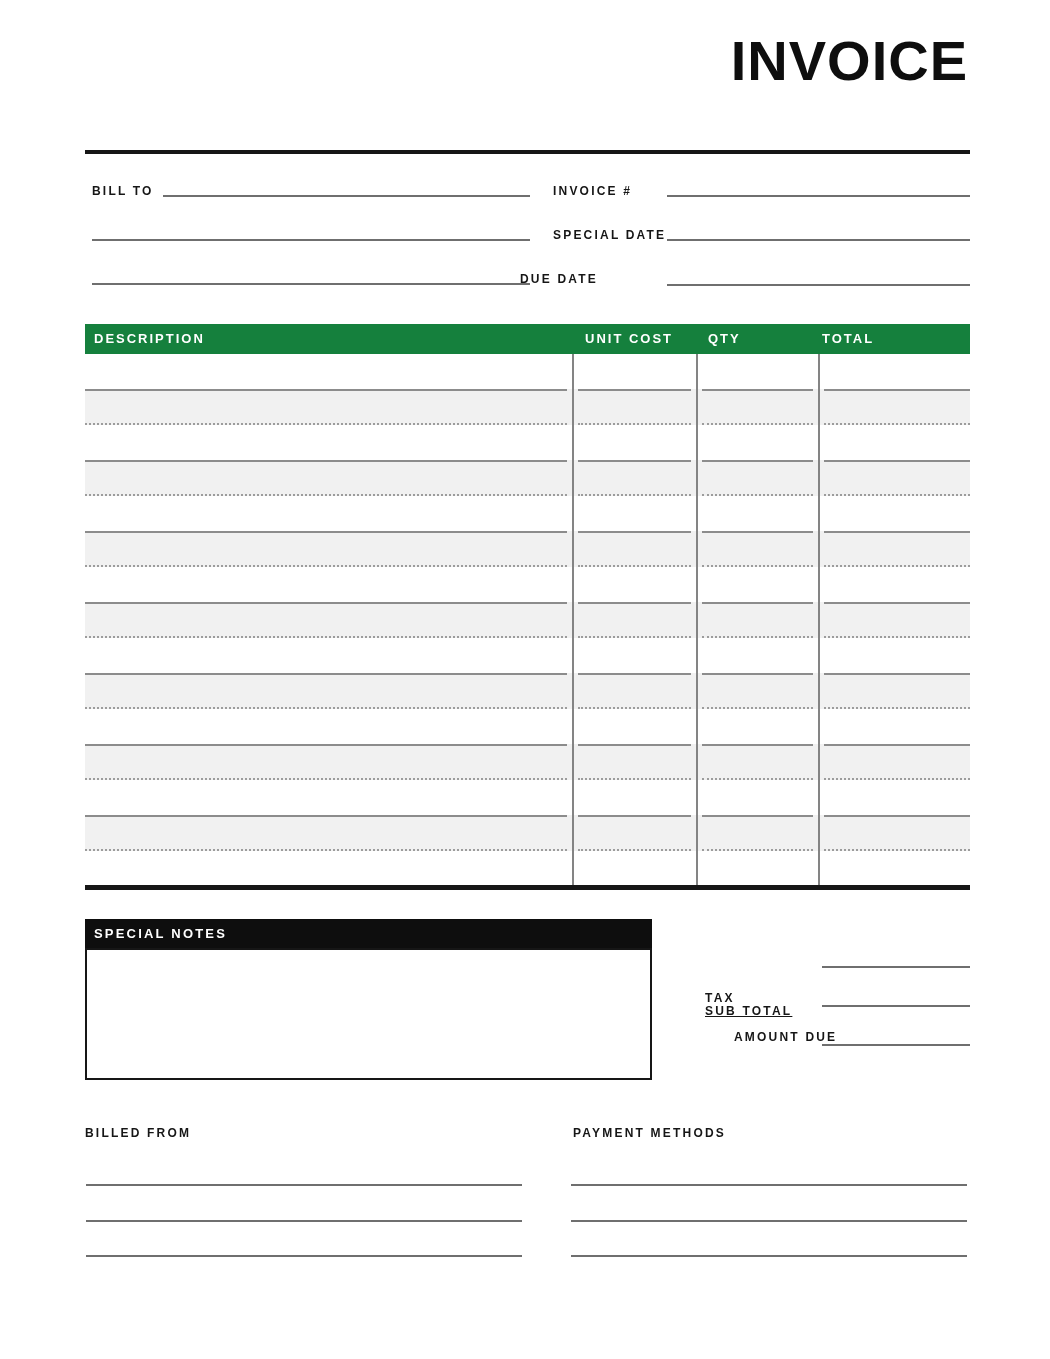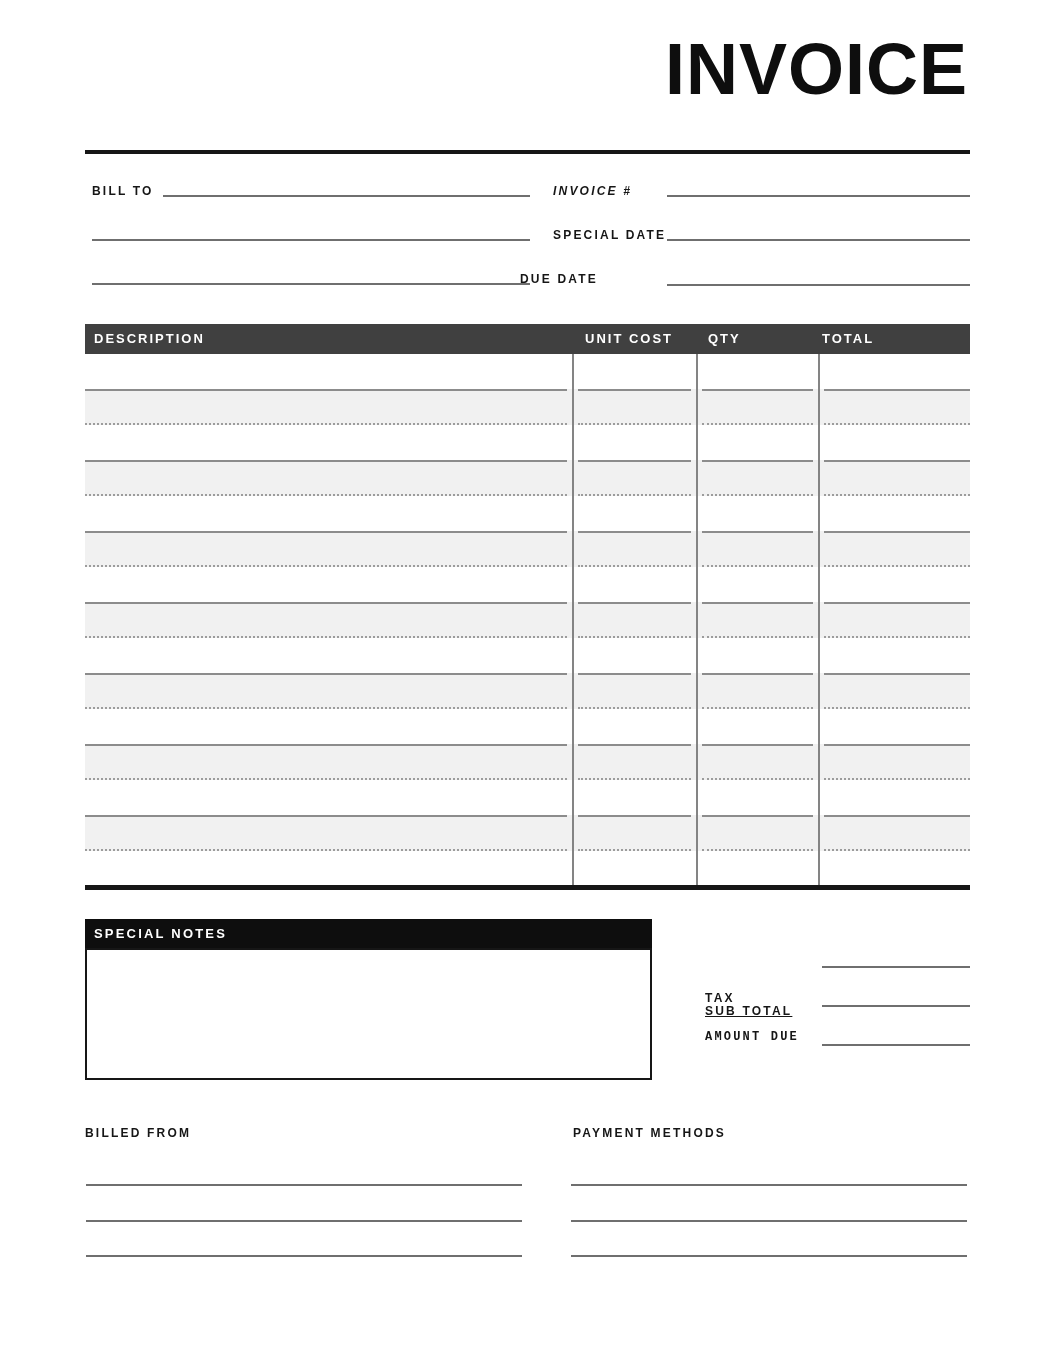--- a/index.html
+++ b/index.html
@@ -3,33 +3,33 @@
 <meta charset="utf-8">
 <style>
   html,body{margin:0;padding:0;background:#ffffff;}
   .page{
     position:relative;width:1050px;height:1359px;background:#ffffff;overflow:hidden;
     font-family:"Liberation Sans","DejaVu Sans",sans-serif;color:#161616;
   }
   
   .title{
     position:absolute;top:33px;right:82px;
-    font-size:72px;font-weight:700;letter-spacing:1px;line-height:1;color:#0e0e0e;
+    font-size:56px;font-weight:700;letter-spacing:1px;line-height:1;color:#0e0e0e;
   }
   .rule-top{position:absolute;left:85px;top:150px;width:885px;height:4px;background:#161616;}
   
   .lbl{
     position:absolute;font-size:12px;font-weight:700;letter-spacing:2.2px;
     color:#161616;white-space:nowrap;line-height:14px;
   }
   
   .fline{position:absolute;height:2px;background:#6f6f6f;}
   
   .table{position:absolute;left:85px;top:324px;width:885px;}
-  .thead{position:relative;height:30px;background:#404040;}
+  .thead{position:relative;height:30px;background:#15803d;}
   .thead span{
     position:absolute;top:0;line-height:30px;color:#ffffff;
     font-size:13px;font-weight:700;letter-spacing:2px;white-space:nowrap;
   }
   .th-desc{left:9px;} .th-unit{left:500px;} .th-qty{left:623px;} .th-total{left:737px;}
   .tbody{position:relative;height:531px;border-bottom:5px solid #161616;overflow:hidden;background:#ffffff;}
   .vsep{position:absolute;top:0;bottom:0;width:2px;background:#848484;z-index:3;}
   .vsep1{left:487px;} .vsep2{left:611px;} .vsep3{left:733px;}
   .gray-row{position:relative;height:36px;background:#f1f1f1;margin-top:35px;z-index:1;}
   .gray-row:first-child{margin-top:39px;}
@@ -61,21 +61,21 @@
 <div class="page">
 
   <div class="title">INVOICE</div>
   <div class="rule-top"></div>
 
   <div class="lbl" style="left:92px;top:184px;">BILL TO</div>
   <div class="fline" style="left:163px;top:195px;width:367px;"></div>
   <div class="fline" style="left:92px;top:239px;width:438px;"></div>
   <div class="fline" style="left:92px;top:283px;width:438px;"></div>
 
-  <div class="lbl" style="left:553px;top:184px;font-style:italic;">INVOICE #</div>
+  <div class="lbl" style="left:553px;top:184px;">INVOICE #</div>
   <div class="fline" style="left:667px;top:195px;width:303px;"></div>
   <div class="lbl" style="left:553px;top:228px;">SPECIAL DATE</div>
   <div class="fline" style="left:667px;top:239px;width:303px;"></div>
   <div class="lbl" style="left:520px;top:272px;">DUE DATE</div>
   <div class="fline" style="left:667px;top:284px;width:303px;"></div>
 
   <div class="table">
     <div class="thead">
       <span class="th-desc">DESCRIPTION</span>
       <span class="th-unit">UNIT COST</span>
@@ -133,21 +133,21 @@
 
   <div class="notes-bar">
     <span>SPECIAL NOTES</span>
   </div>
   <div class="notes-box"></div>
 
   <div class="lbl" style="left:705px;top:1004px;text-decoration:underline;">SUB TOTAL</div>
   <div class="fline" style="left:822px;top:966px;width:148px;"></div>
   <div class="lbl" style="left:705px;top:991px;">TAX</div>
   <div class="fline" style="left:822px;top:1005px;width:148px;"></div>
-  <div class="lbl" style="left:705px;top:1030px;font-family:Liberation Mono, monospace;">AMOUNT DUE</div>
+  <div class="lbl" style="left:734px;top:1030px;">AMOUNT DUE</div>
   <div class="fline" style="left:822px;top:1044px;width:148px;"></div>
 
   <div class="lbl" style="left:85px;top:1126px;">BILLED FROM</div>
   <div class="fline" style="left:86px;top:1184px;width:436px;"></div>
   <div class="fline" style="left:86px;top:1220px;width:436px;"></div>
   <div class="fline" style="left:86px;top:1255px;width:436px;"></div>
 
   <div class="lbl" style="left:573px;top:1126px;">PAYMENT METHODS</div>
   <div class="fline" style="left:571px;top:1184px;width:396px;"></div>
   <div class="fline" style="left:571px;top:1220px;width:396px;"></div>

